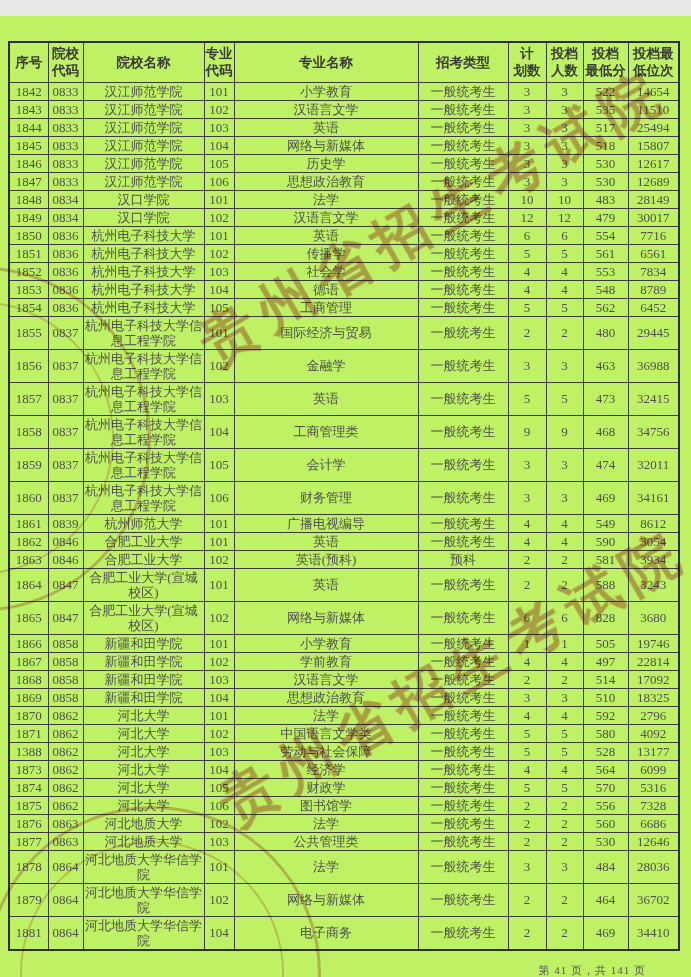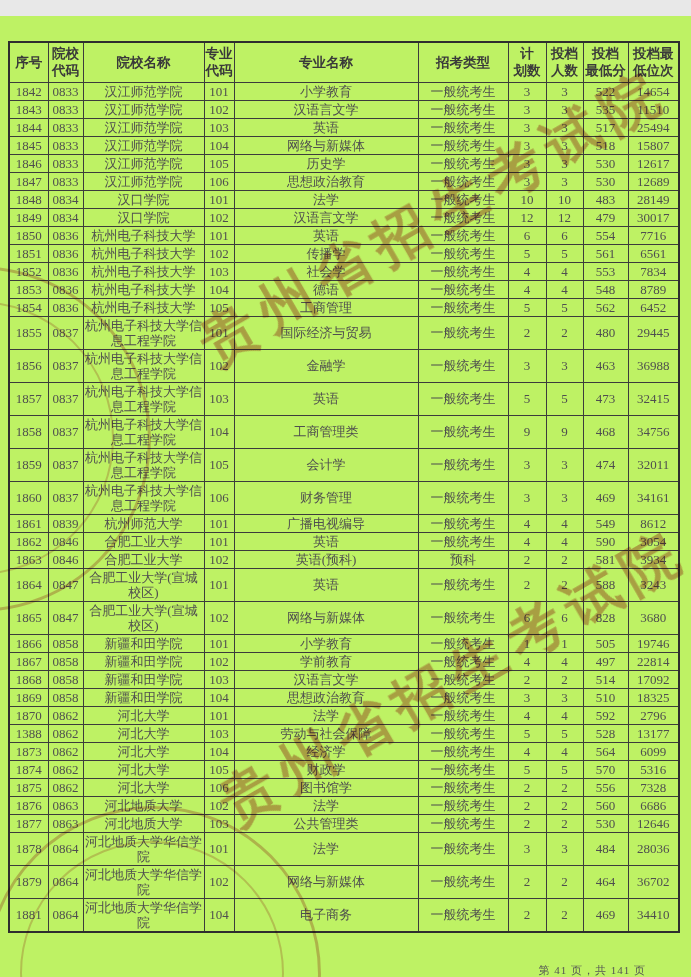--- a/index.html
+++ b/index.html
@@ -456,20 +456,32 @@
           <td>河北大学</td>
           <td>101</td>
           <td>法学</td>
           <td>一般统考生</td>
           <td>4</td>
           <td>4</td>
           <td>592</td>
           <td>2796</td>
         </tr>
         <tr>
+          <td>1871</td>
+          <td>0862</td>
+          <td>河北大学</td>
+          <td>102</td>
+          <td>中国语言文学类</td>
+          <td>一般统考生</td>
+          <td>5</td>
+          <td>5</td>
+          <td>580</td>
+          <td>4092</td>
+        </tr>
+        <tr>
           <td>1388</td>
           <td>0862</td>
           <td>河北大学</td>
           <td>103</td>
           <td>劳动与社会保障</td>
           <td>一般统考生</td>
           <td>5</td>
           <td>5</td>
           <td>528</td>
           <td>13177</td>

